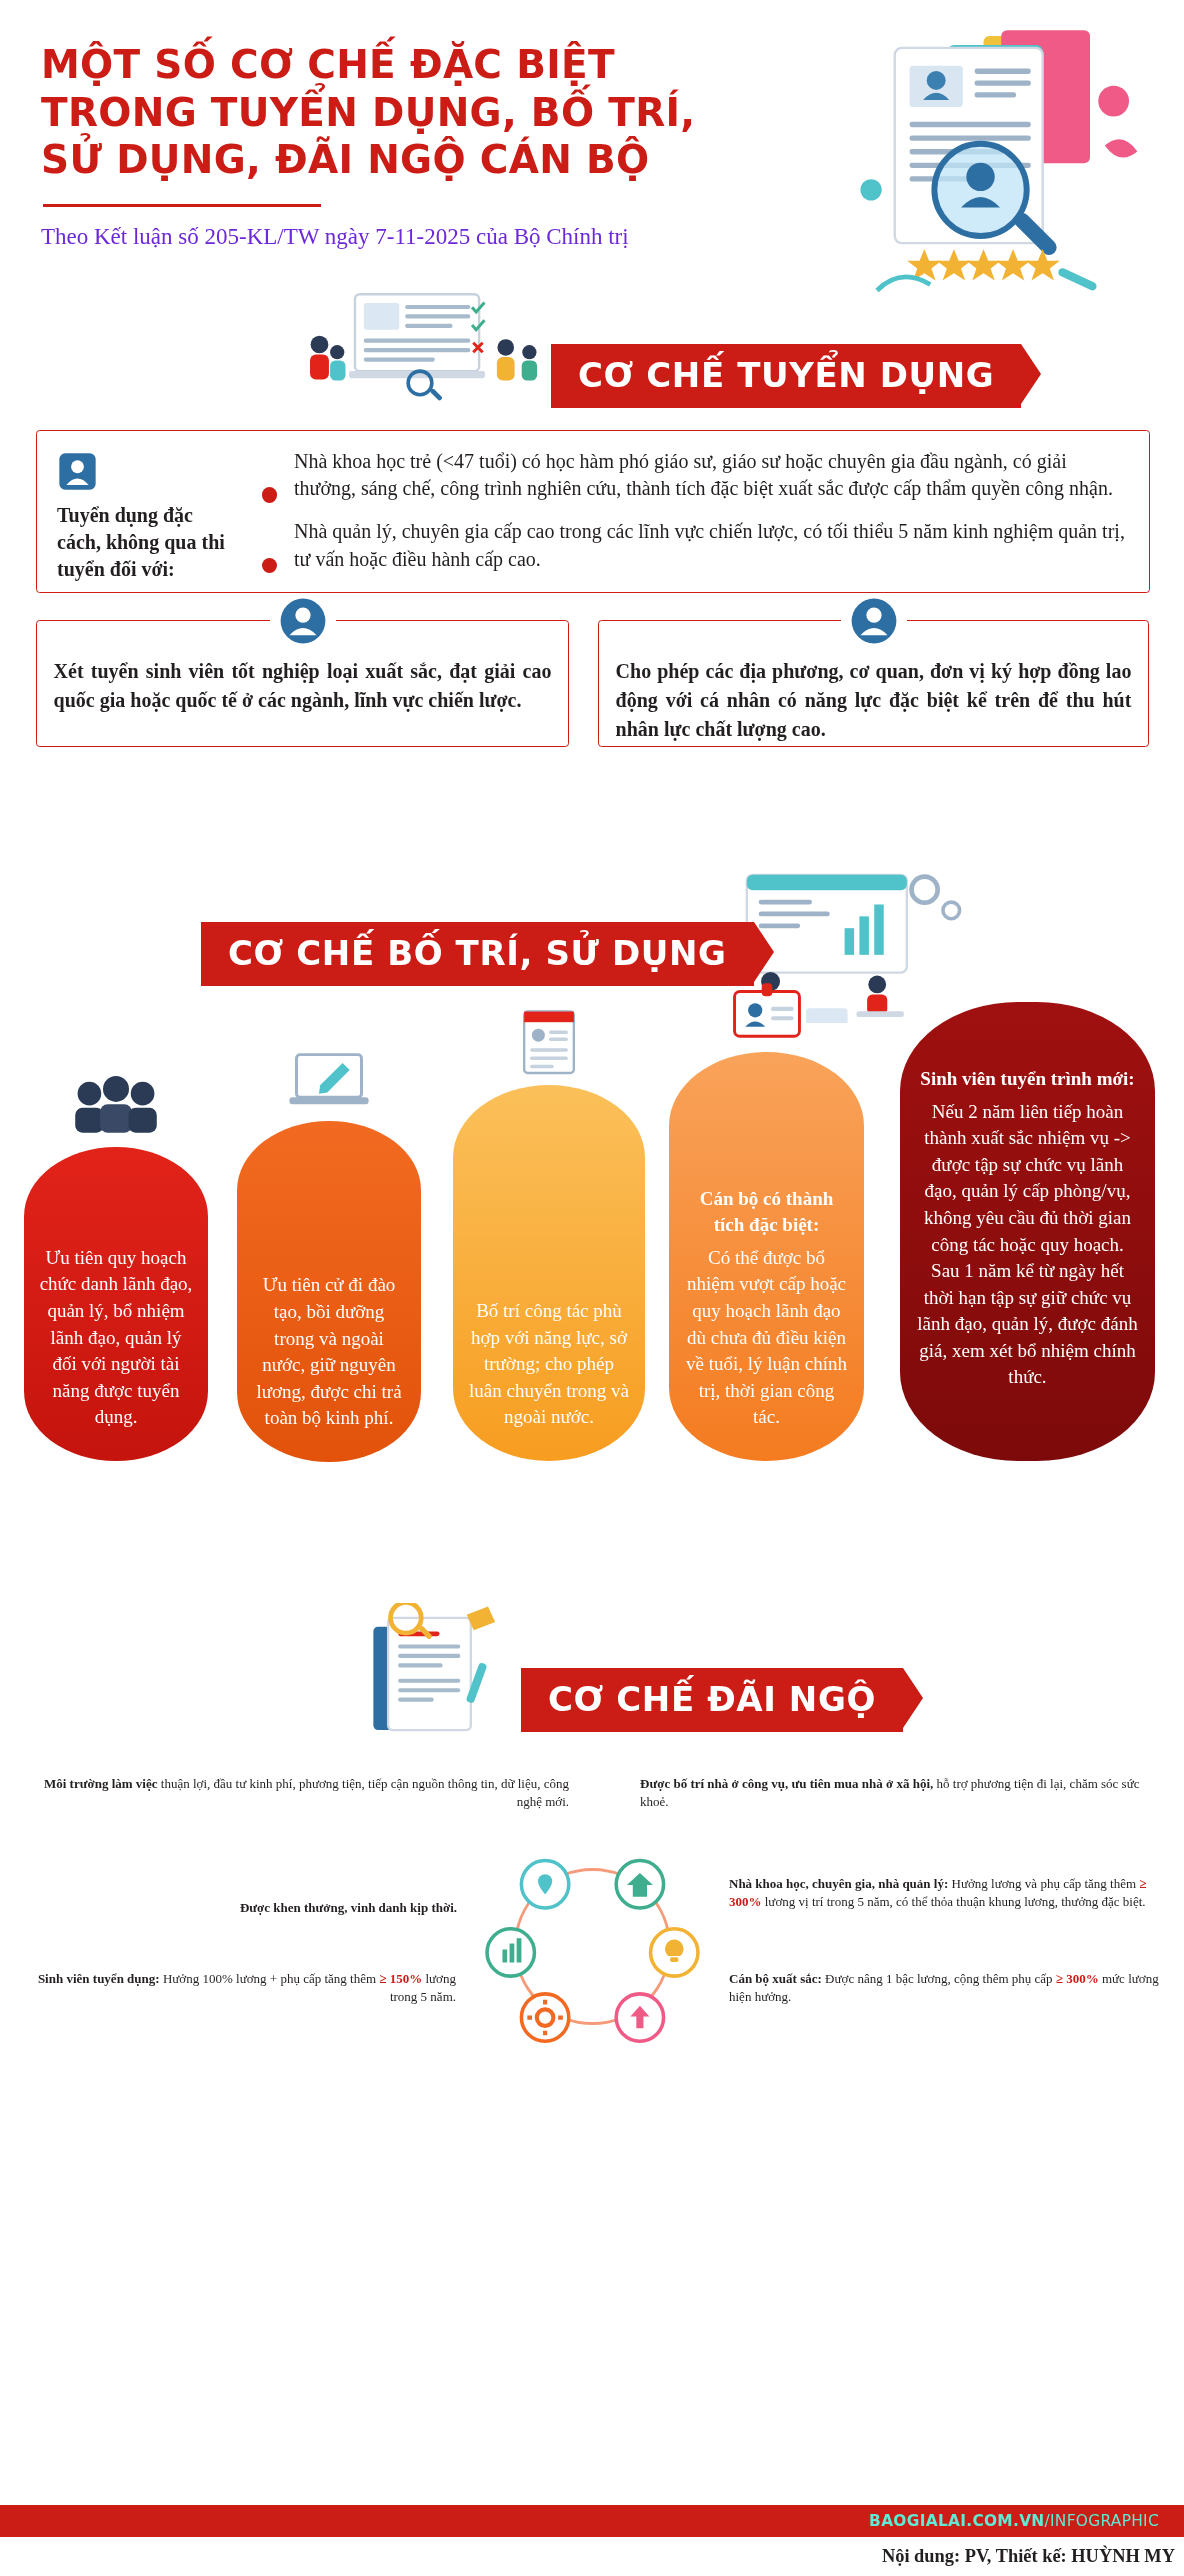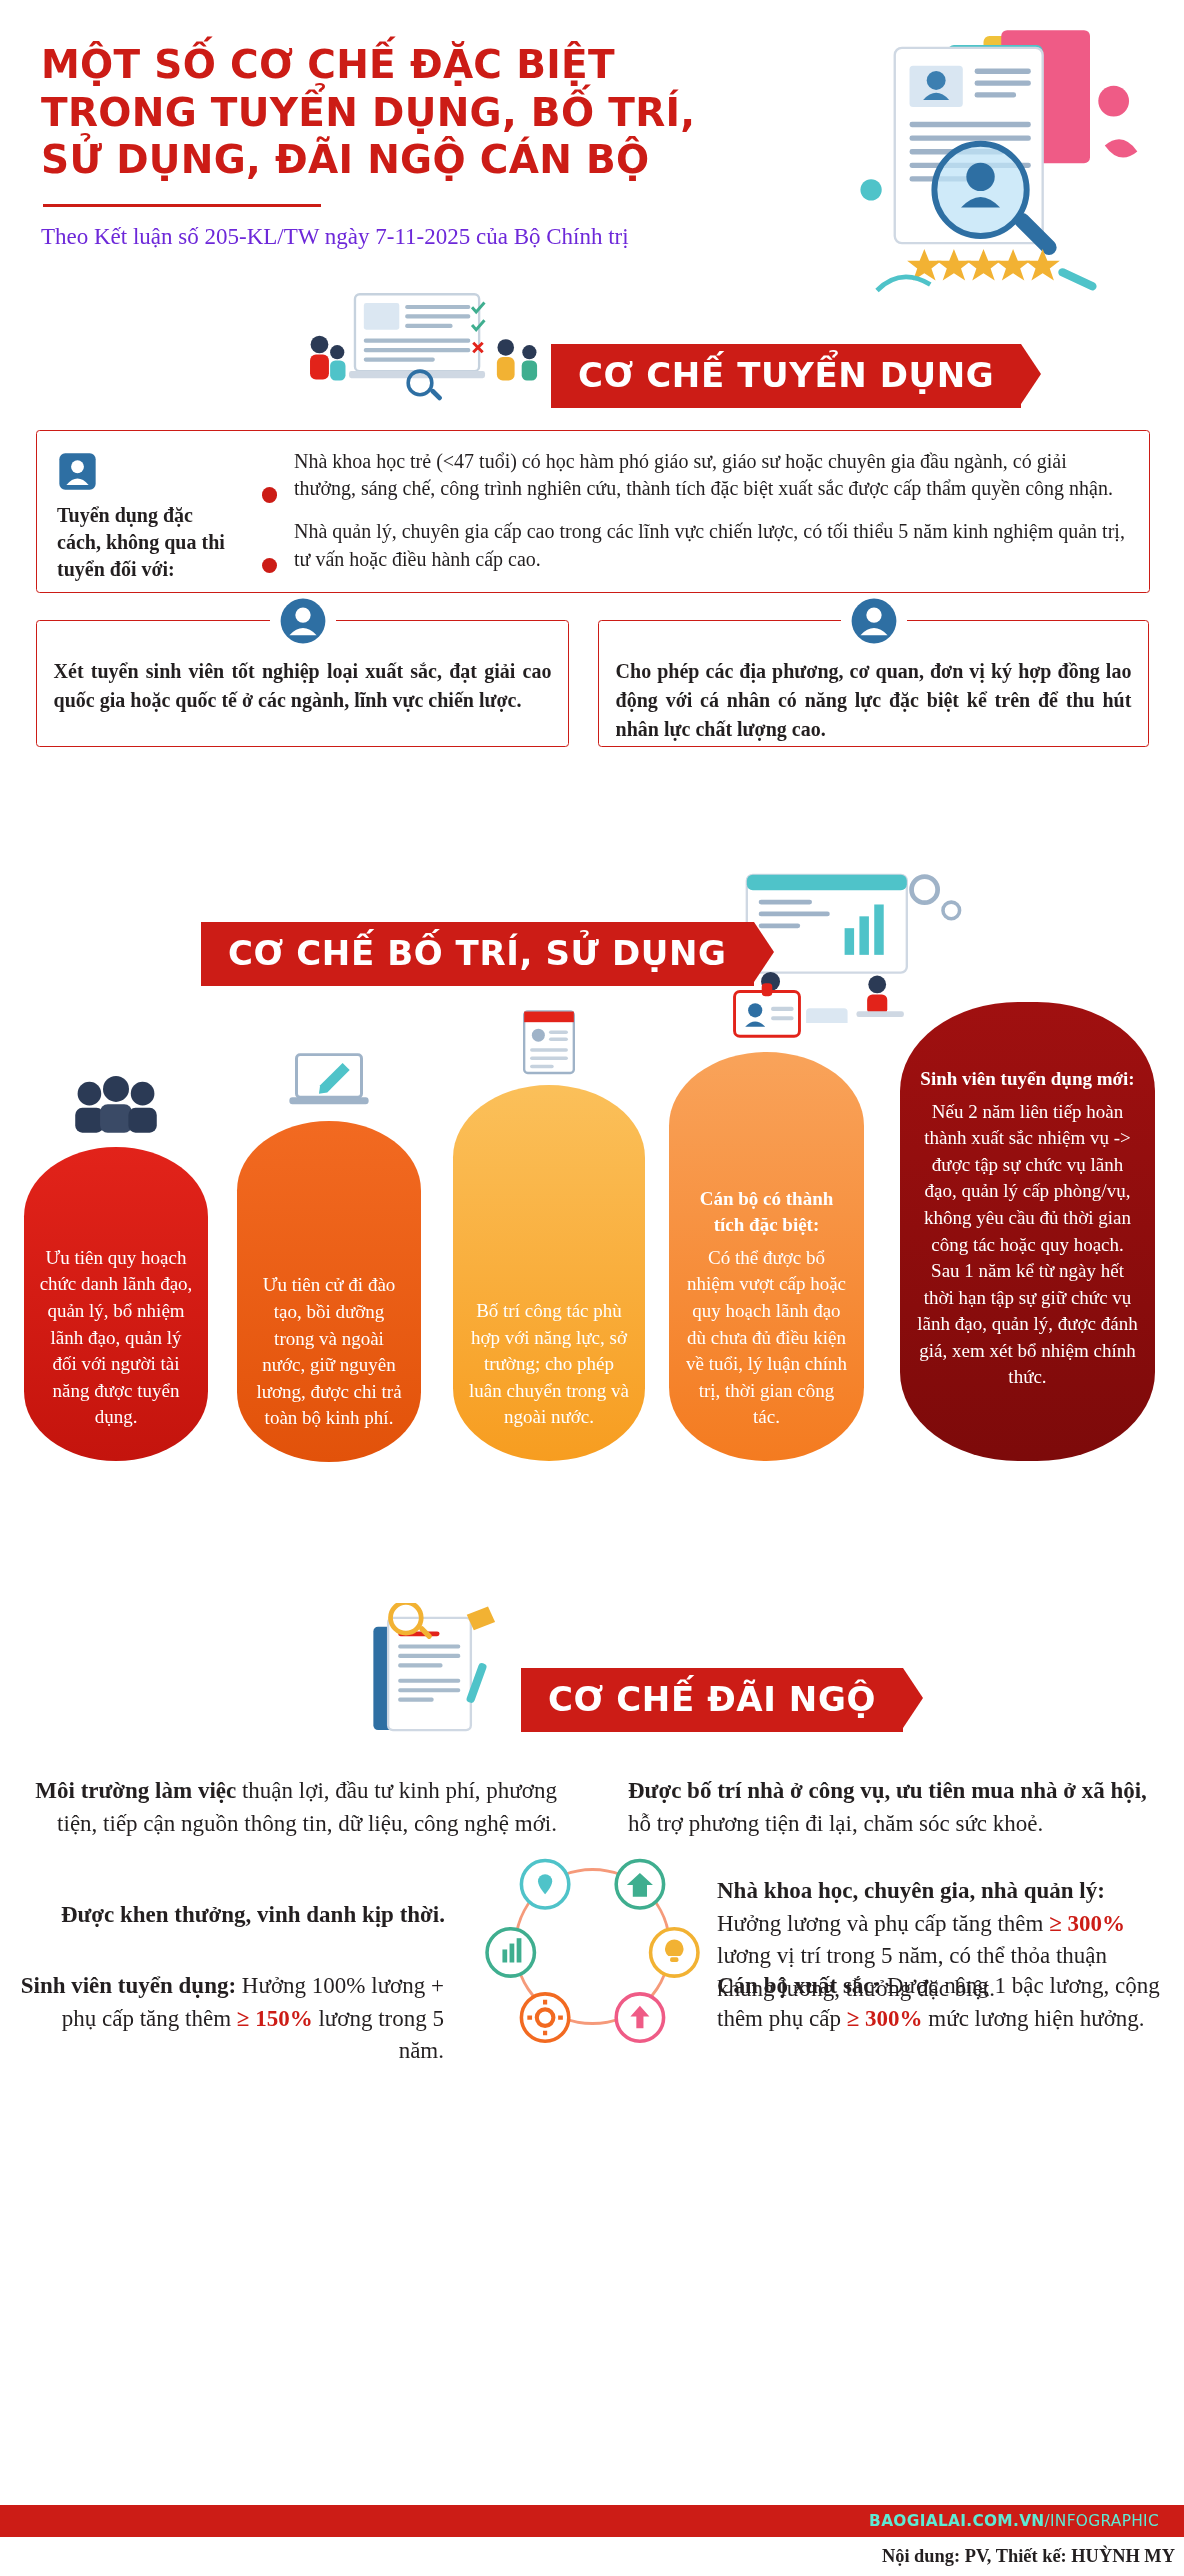--- a/index.html
+++ b/index.html
@@ -143,21 +143,21 @@
   .pill p { margin: 0 0 6px 0; }
   .pill .pill-strong { font-weight: bold; }
 
   .pill-icon { position: absolute; left: 50%; transform: translateX(-50%); }
 
   
   .sec3 { position: relative; margin-top: 0px; height: 462px; }
   .sec3 .banner-wrap { position: absolute; left: 521px; top: 65px; }
   .sec3-art { position: absolute; left: 332px; top: 0px; width: 195px; height: 136px; }
 
-  .txt-block { position: absolute; font-size: 23px; line-height: 1.42; }
+  .txt-block { position: absolute; font-size: 13px; line-height: 1.42; margin-left: 12px; }
   .bold { font-weight: bold; }
   .red { color: #cc1c16; }
 
   .ring { position: absolute; left: 474px; top: 225px; width: 237px; height: 237px; }
 
   
   .footer { position: absolute; left: 0; bottom: 0; width: 1185px; }
   .footer-bar {
     background: #cc1c16;
     height: 32px;
@@ -401,21 +401,21 @@
         </g>
       </svg>
       <div style="display:block;">
         <p class="pill-strong">Cán bộ có thành tích đặc biệt:</p>
         <p>Có thể được bổ nhiệm vượt cấp hoặc quy hoạch lãnh đạo dù chưa đủ điều kiện về tuổi, lý luận chính trị, thời gian công tác.</p>
       </div>
     </div>
 
     <div class="pill" style="left:900px; top:151px; width:255px; height:459px; background:linear-gradient(180deg,#a01010,#7d0a0a); align-items:center;">
       <div style="display:block; width:100%;">
-        <p class="pill-strong">Sinh viên tuyển dụng mới:</p>
+        <p class="pill-strong">Sinh viên tuyển trình mới:</p>
         <p>Nếu 2 năm liên tiếp hoàn thành xuất sắc nhiệm vụ -&gt; được tập sự chức vụ lãnh đạo, quản lý cấp phòng/vụ, không yêu cầu đủ thời gian công tác hoặc quy hoạch. Sau 1 năm kể từ ngày hết thời hạn tập sự giữ chức vụ lãnh đạo, quản lý, được đánh giá, xem xét bổ nhiệm chính thức.</p>
       </div>
     </div>
   </div>
 
   <div class="sec3">
 
     <svg class="sec3-art" viewBox="0 0 330 230">
       <rect x="70" y="40" width="130" height="175" rx="8" fill="#2e6fa3"></rect>
       <rect x="95" y="25" width="140" height="190" rx="8" fill="#ffffff" stroke="#cfd8e3" stroke-width="4"></rect>

